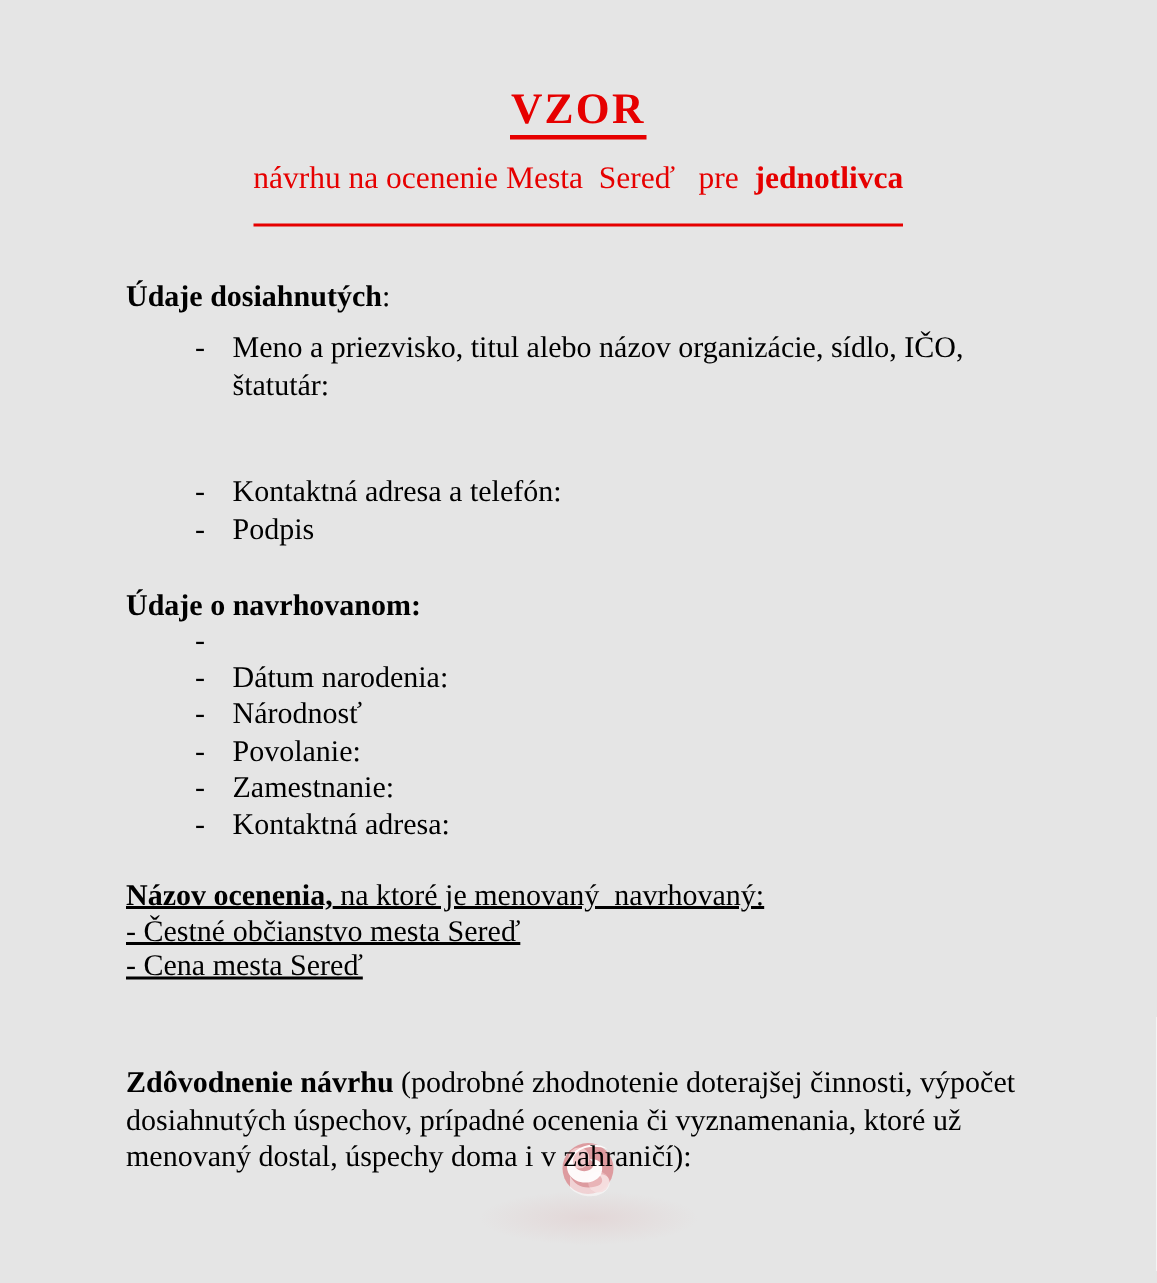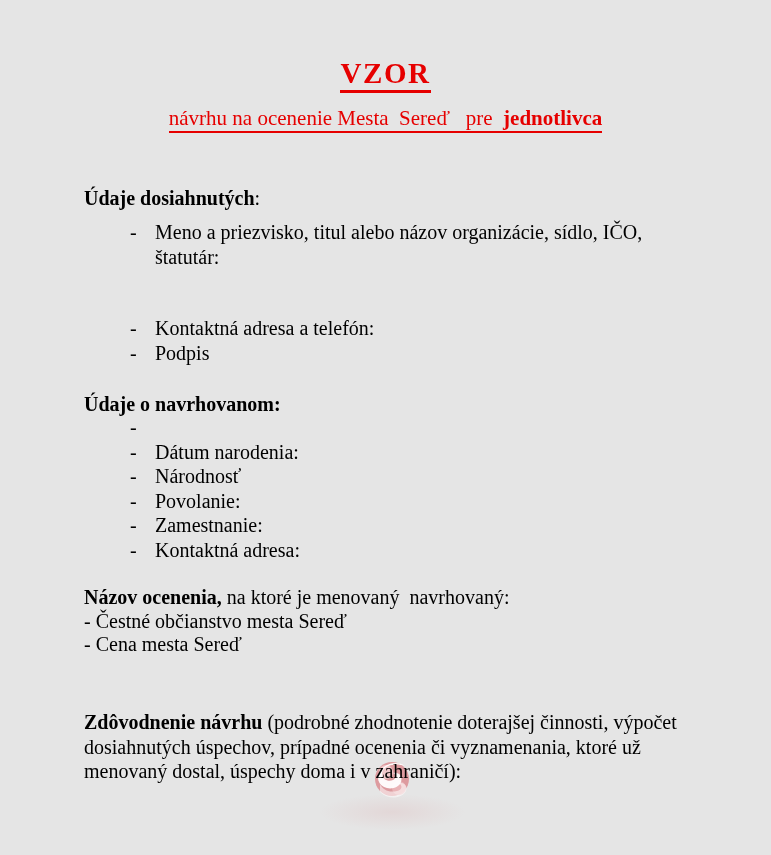--- a/index.html
+++ b/index.html
@@ -36,21 +36,21 @@
     top: 108px; left: 0;
     width: 100%;
     text-align: center;
     line-height: 1;
   }
   .subtitle {
     display: inline-block;
     font-size: 21px;
     color: var(--accent, #e60000);
     border-bottom: 2px solid var(--accent, #e60000);
-    padding-bottom: 2px;
+    padding-bottom: 20px;
     white-space: pre;
   }
   .subtitle b { font-weight: bold; }
 
   
   .block {
     position: absolute;
     left: 84px;
     font-size: 20px;
     line-height: 24.5px;
@@ -59,21 +59,21 @@
   .heading .colon { font-weight: normal; }
 
   .li { display: flex; align-items: flex-start; }
   .li .dash {
     flex: none;
     width: 25px;
     margin-left: 46px;
   }
   .li .litext { max-width: 540px; }
 
-  .award-block { line-height: 23.5px; width: 640px; }
+  .award-block { line-height: 23.5px; width: 640px; text-decoration: underline; }
   .para-block  { line-height: 24.5px; width: 632px; }
   .bold { font-weight: bold; }
 
   
   .watermark {
     position: absolute;
     left: 372px; top: 758px;
     width: 40px; height: 46px;
     z-index: 0;
   }

